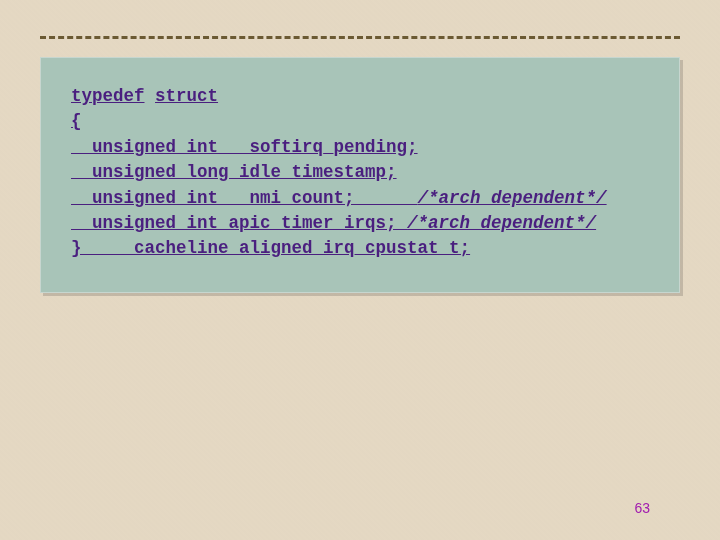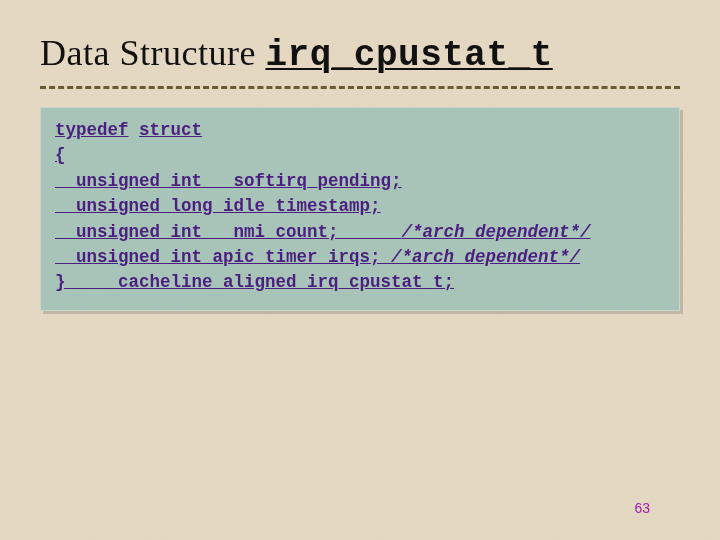--- a/index.html
+++ b/index.html
@@ -38,21 +38,21 @@
     border-top: 3px dashed #6b5a33;
     margin: 4px 0 18px 0;
   }
   .code-box {
     background: #a8c4b8;
     border: 1px solid #c7d6cf;
     padding: 10px 14px 14px 14px;
     box-shadow: 3px 3px 0 rgba(0,0,0,0.15);
   }
   .code-box pre {
-    margin: 0;
+    margin: 16px;
     font-family: 'Courier New', Courier, monospace;
     font-size: 17.5px;
     line-height: 1.45;
     white-space: pre;
   }
   .kw {
     color: #4a1f7f;
     font-weight: bold;
     text-decoration: underline;
   }
@@ -63,23 +63,20 @@
     right: 70px;
     font-family: Arial, sans-serif;
     font-size: 14px;
     color: #a21caf;
   }
 </style>
 </head>
 <body>
 
 <div class="slide">
-  <h1 class="title">
-    <span>Data Structure </span><span class="mono">irq_cpustat_t</span>
-  </h1>
   <div class="divider"></div>
 
   <div class="code-box">
     <pre><span class="kw">typedef</span><span> </span><span class="kw">struct</span>
 <span class="kw">{</span>
 <span class="kw">  unsigned int __softirq_pending;</span>
 <span class="kw">  unsigned long idle_timestamp;</span>
 <span class="kw">  unsigned int __nmi_count;      </span><span class="kw italic">/*arch dependent*/</span>
 <span class="kw">  unsigned int apic_timer_irqs; </span><span class="kw italic">/*arch dependent*/</span>
 <span class="kw">} ____cacheline_aligned irq_cpustat_t;</span></pre>

